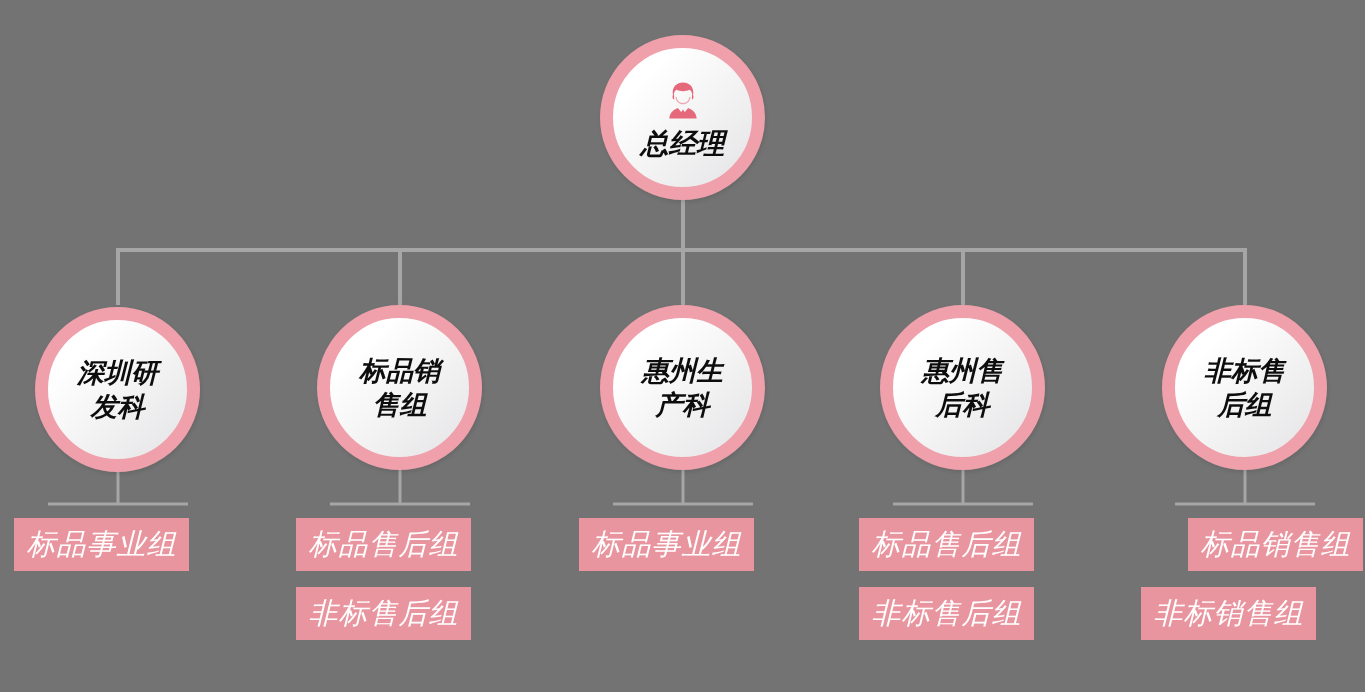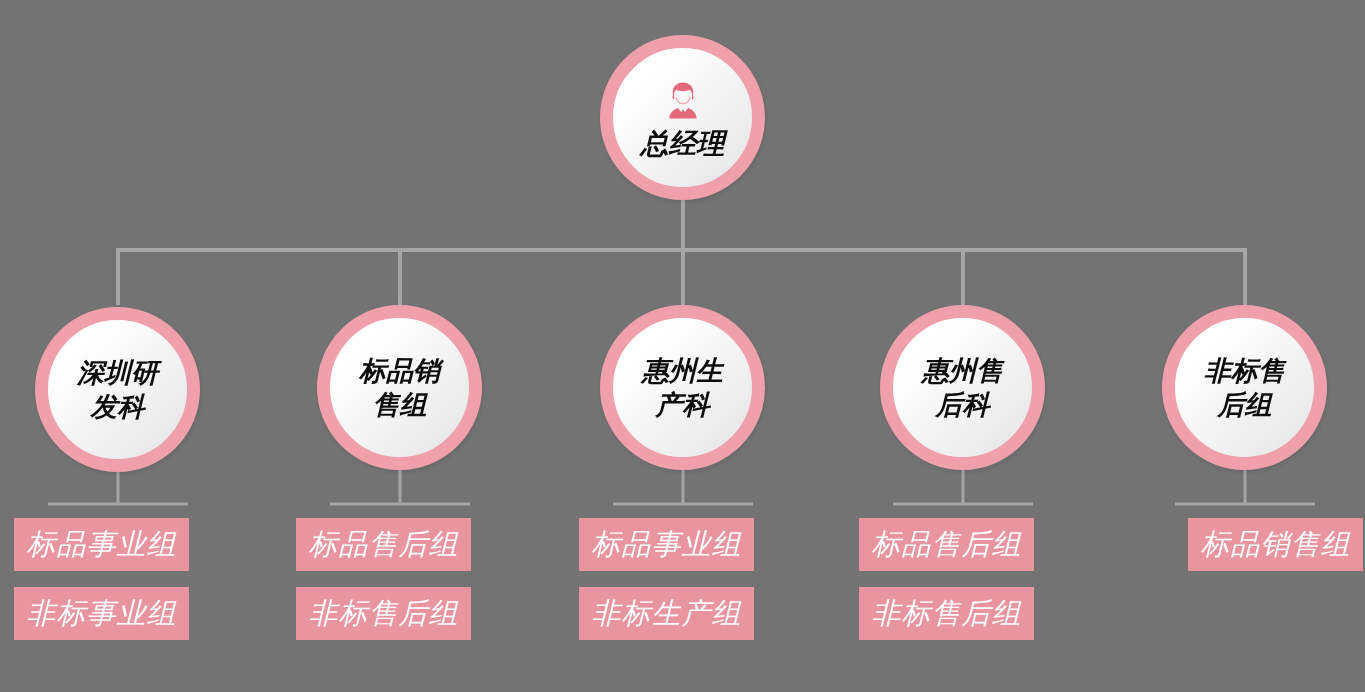--- a/index.html
+++ b/index.html
@@ -134,42 +134,39 @@
   <div class="circle" style="left:880px;top:305px">
     <span class="dept-label">惠州售后科</span>
   </div>
   <div class="circle" style="left:1162px;top:305px">
     <span class="dept-label">非标售后组</span>
   </div>
 
   <div class="gbox" style="left:14px;top:518px">
     <span class="gbox-label">标品事业组</span>
   </div>
-  <div class="gbox" style="left:14px;top:587px">
-    <span class="gbox-label">非标事业组</span>
-  </div>
 
   <div class="gbox" style="left:296px;top:518px">
     <span class="gbox-label">标品售后组</span>
   </div>
   <div class="gbox" style="left:296px;top:587px">
     <span class="gbox-label">非标售后组</span>
   </div>
 
   <div class="gbox" style="left:579px;top:518px">
     <span class="gbox-label">标品事业组</span>
-  </div>
-  <div class="gbox" style="left:579px;top:587px">
-    <span class="gbox-label">非标生产组</span>
   </div>
 
   <div class="gbox" style="left:859px;top:518px">
     <span class="gbox-label">标品售后组</span>
   </div>
   <div class="gbox" style="left:859px;top:587px">
     <span class="gbox-label">非标售后组</span>
   </div>
 
   <div class="gbox" style="left:1188px;top:518px">
     <span class="gbox-label">标品销售组</span>
   </div>
+  <div class="gbox" style="left:1141px;top:587px">
+    <span class="gbox-label">非标销售组</span>
+  </div>
 
 </div>
 
 </body></html>

